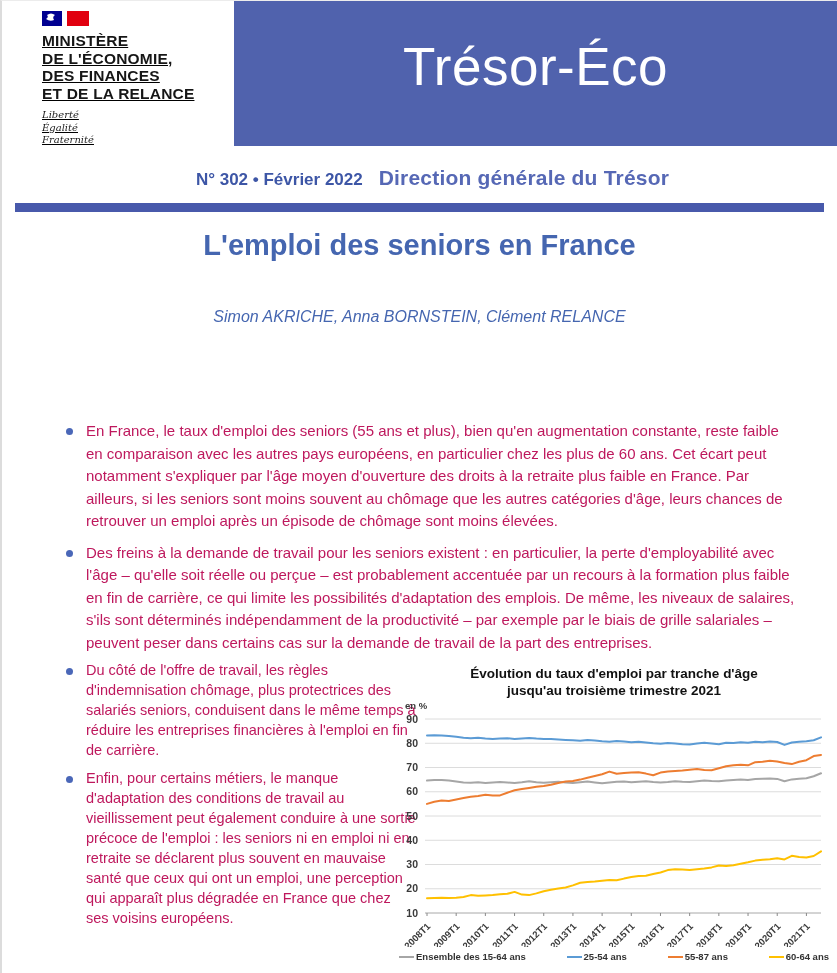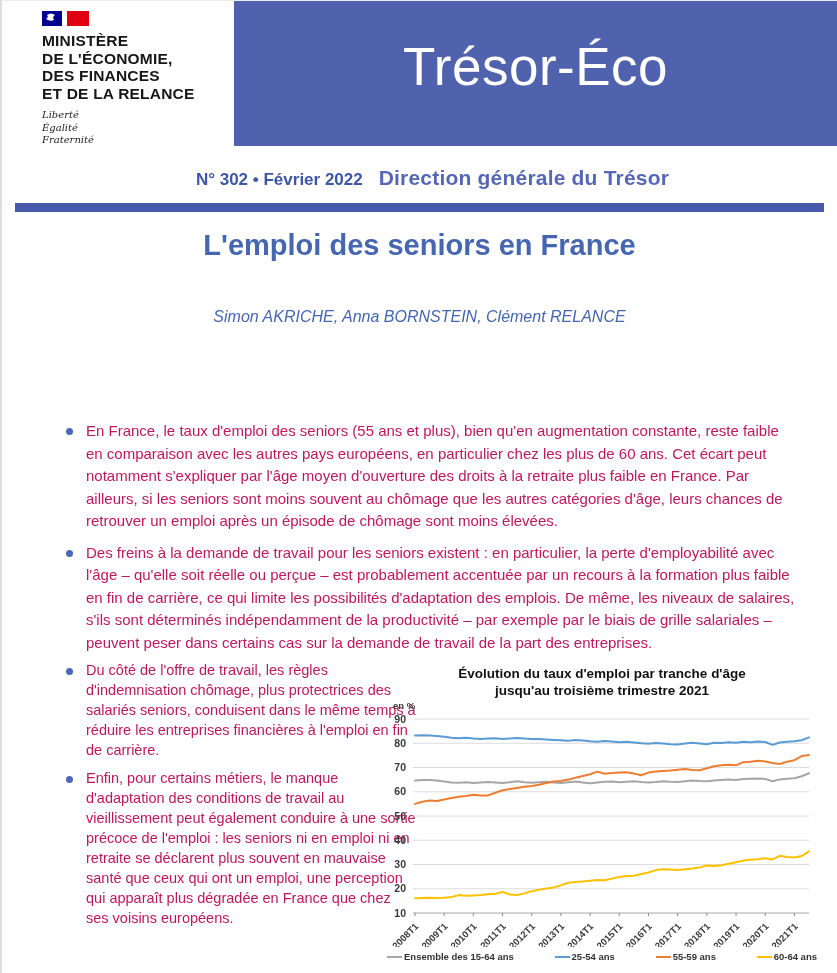--- a/index.html
+++ b/index.html
@@ -6,21 +6,21 @@
   .page{
     position:relative;width:837px;height:973px;background:#fff;overflow:hidden;
     font-family:"Liberation Sans",sans-serif;box-sizing:border-box;
     border-left:2px solid #dcdcdc;border-top:1px solid #ececec;
   }
   
   .masthead{position:relative;height:145px;}
   .banner{position:absolute;left:232px;right:0;top:0;height:145px;background:#5062ad;
           display:flex;align-items:center;justify-content:center;}
   .banner-title{color:#ffffff;font-size:53px;font-weight:400;letter-spacing:.5px;padding-bottom:14px;}
-  .logo{position:absolute;left:40px;top:10px;}
+  .logo{position:absolute;left:40px;top:10px;text-decoration:underline;}
   .flag{margin-bottom:5px;display:block;}
   .ministry{font-weight:700;font-size:15.5px;line-height:17.5px;color:#161616;letter-spacing:.2px;white-space:pre-line;}
   .motto{margin-top:7px;font-family:"DejaVu Serif",serif;font-style:italic;font-size:10px;line-height:12.5px;color:#1d1d1d;white-space:pre-line;}
   
   .issue-row{display:flex;justify-content:center;align-items:baseline;margin-top:20px;padding:0 14px 0 40px;gap:16px;}
   .issue{color:#3d56a6;font-weight:700;font-size:17px;}
   .direction{color:#5668b5;font-weight:600;font-size:21px;letter-spacing:.2px;}
   .rule{height:9px;background:#4859ab;margin:13px 13px 0 13px;}
   
   .article-title{margin:17px 0 0 0;text-align:center;color:#4566b0;font-size:29px;font-weight:700;}
@@ -29,21 +29,21 @@
   .content{margin-top:94px;padding:0 42px 0 62px;}
   ul.bullets{list-style:none;margin:0;padding:0;color:#be185d;}
   ul.bullets li{position:relative;padding-left:22px;}
   ul.bullets li::before{content:"";position:absolute;left:2px;top:8px;width:7px;height:7px;border-radius:50%;background:#4a67b8;}
   ul.bullets-top{font-size:15px;line-height:22.5px;}
   ul.bullets-top li{margin-bottom:9px;}
   ul.bullets-top li:last-child{margin-bottom:6px;}
   ul.bullets-side{font-size:14.5px;line-height:20px;width:352px;}
   ul.bullets-side li{margin-bottom:8px;}
   
-  .chart{position:absolute;top:664px;right:18px;width:434px;}
+  .chart{position:absolute;top:664px;right:6px;width:434px;}
   .chart-title{text-align:center;font-weight:700;font-size:13.5px;line-height:17px;color:#111;}
   .chart-svg{display:block;margin-top:2px;}
   .ytick{font-family:"Liberation Sans",sans-serif;font-size:10.5px;font-weight:700;fill:#3a3a3a;}
   .xtick{font-family:"Liberation Sans",sans-serif;font-size:9.5px;font-weight:700;fill:#3a3a3a;}
   .unit{font-family:"Liberation Sans",sans-serif;font-size:9.5px;font-weight:700;fill:#3a3a3a;}
   .chart-legend{display:flex;justify-content:space-between;padding:0 2px;margin-top:4px;}
   .legend-item{display:flex;align-items:center;font-size:9.5px;font-weight:700;color:#333;white-space:nowrap;}
   .legend-swatch{width:15px;height:2px;margin-right:2px;display:inline-block;flex:none;}
 </style>
 </head>
@@ -152,21 +152,21 @@
         <span class="legend-item">
           <span class="legend-swatch" style="background: rgb(166, 166, 166);"></span>
           <span>Ensemble des 15-64 ans</span>
         </span>
         <span class="legend-item">
           <span class="legend-swatch" style="background: rgb(91, 155, 213);"></span>
           <span>25-54 ans</span>
         </span>
         <span class="legend-item">
           <span class="legend-swatch" style="background: rgb(237, 125, 49);"></span>
-          <span>55-59 ans</span>
+          <span>55-87 ans</span>
         </span>
         <span class="legend-item">
           <span class="legend-swatch" style="background: rgb(255, 192, 0);"></span>
           <span>60-64 ans</span>
         </span>
       </div>
   </div>
 
 </div>
 

